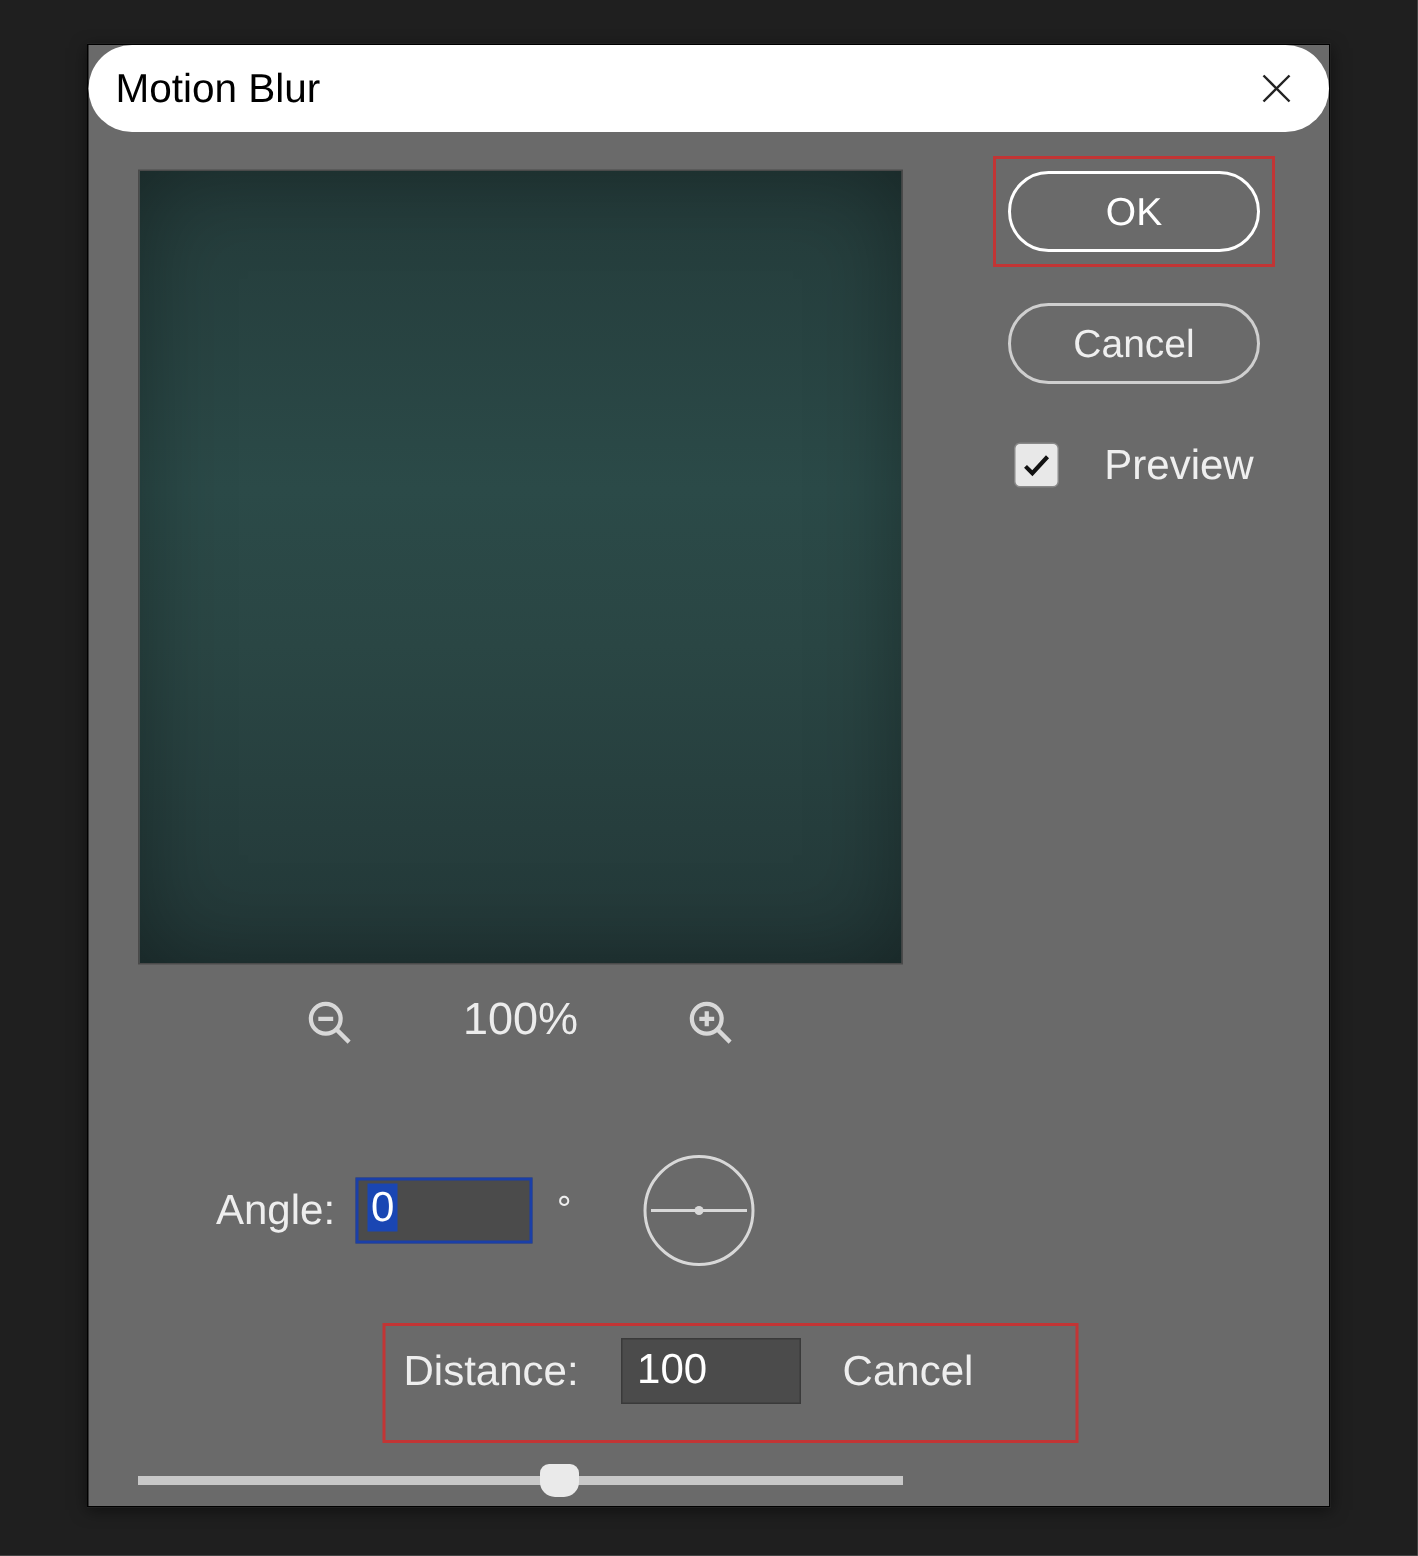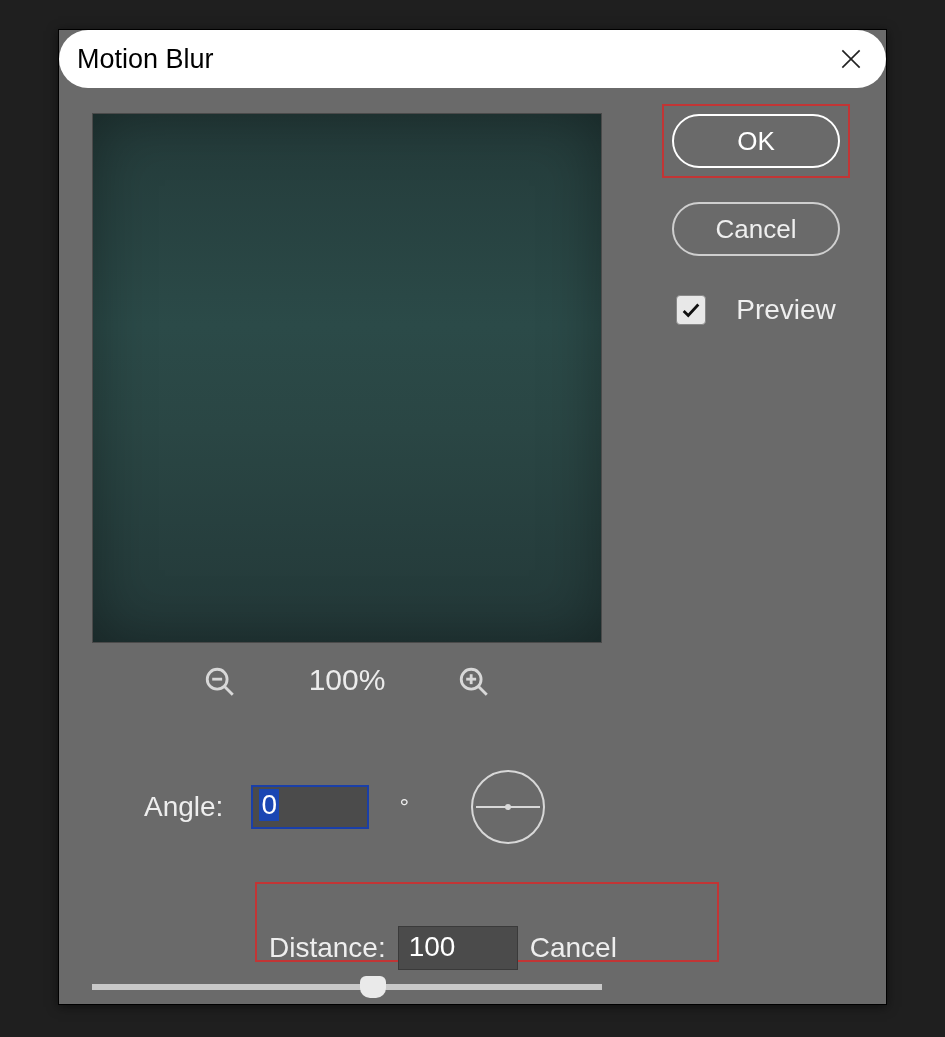--- a/index.html
+++ b/index.html
@@ -85,21 +85,21 @@
   .zoom-btn svg { stroke: #d8d8d8; fill: none; }
   .zoom-label { font-size: 30px; color: #ececec; }
 
   
   .angle-row {
     position: absolute;
     left: 85px;
     top: 680px;
     display: flex;
     align-items: center;
-    gap: 28px;
+    gap: 14px;
   }
   .angle-label { font-size: 28px; color: #eee; }
   .angle-input {
     width: 118px;
     height: 44px;
     background: #4b4b4b;
     border: 2px solid #1a3fa8;
     color: #fff;
     font-size: 28px;
     padding: 2px 6px;
@@ -128,22 +128,21 @@
     height: 80px;
     border: 2px solid #c23535;
     pointer-events: none;
   }
   .distance-row {
     position: absolute;
     left: 210px;
     top: 804px;
     display: flex;
     align-items: center;
-    gap: 12px;
-    margin-top: 34px;
+    gap: 28px;
   }
   .distance-label { font-size: 28px; color: #eee; }
   .distance-input {
     width: 120px;
     height: 44px;
     background: #4b4b4b;
     border: 1px solid #3a3a3a;
     color: #fff;
     font-size: 28px;
     padding: 4px 10px;

